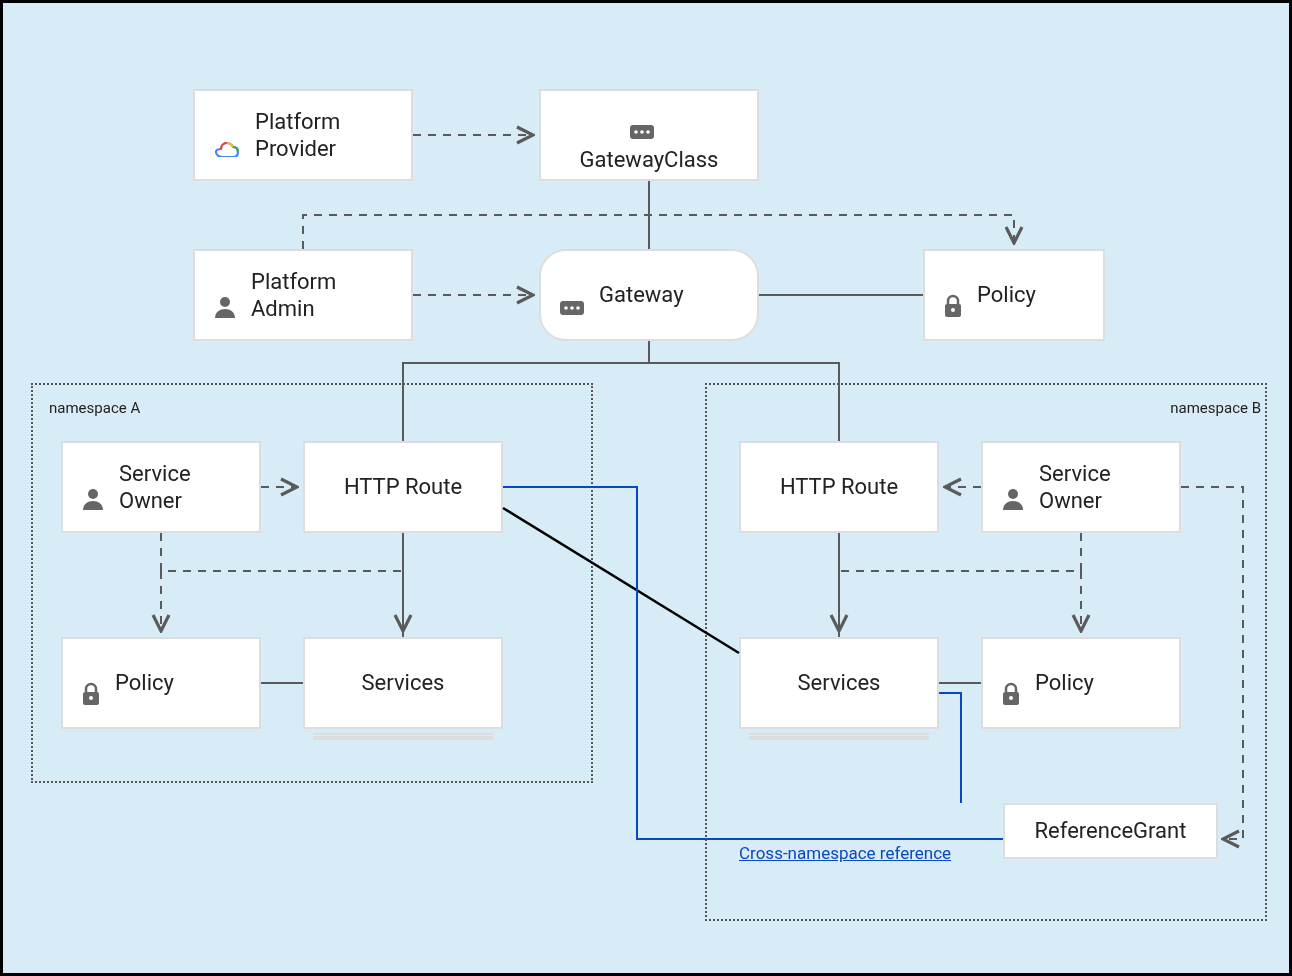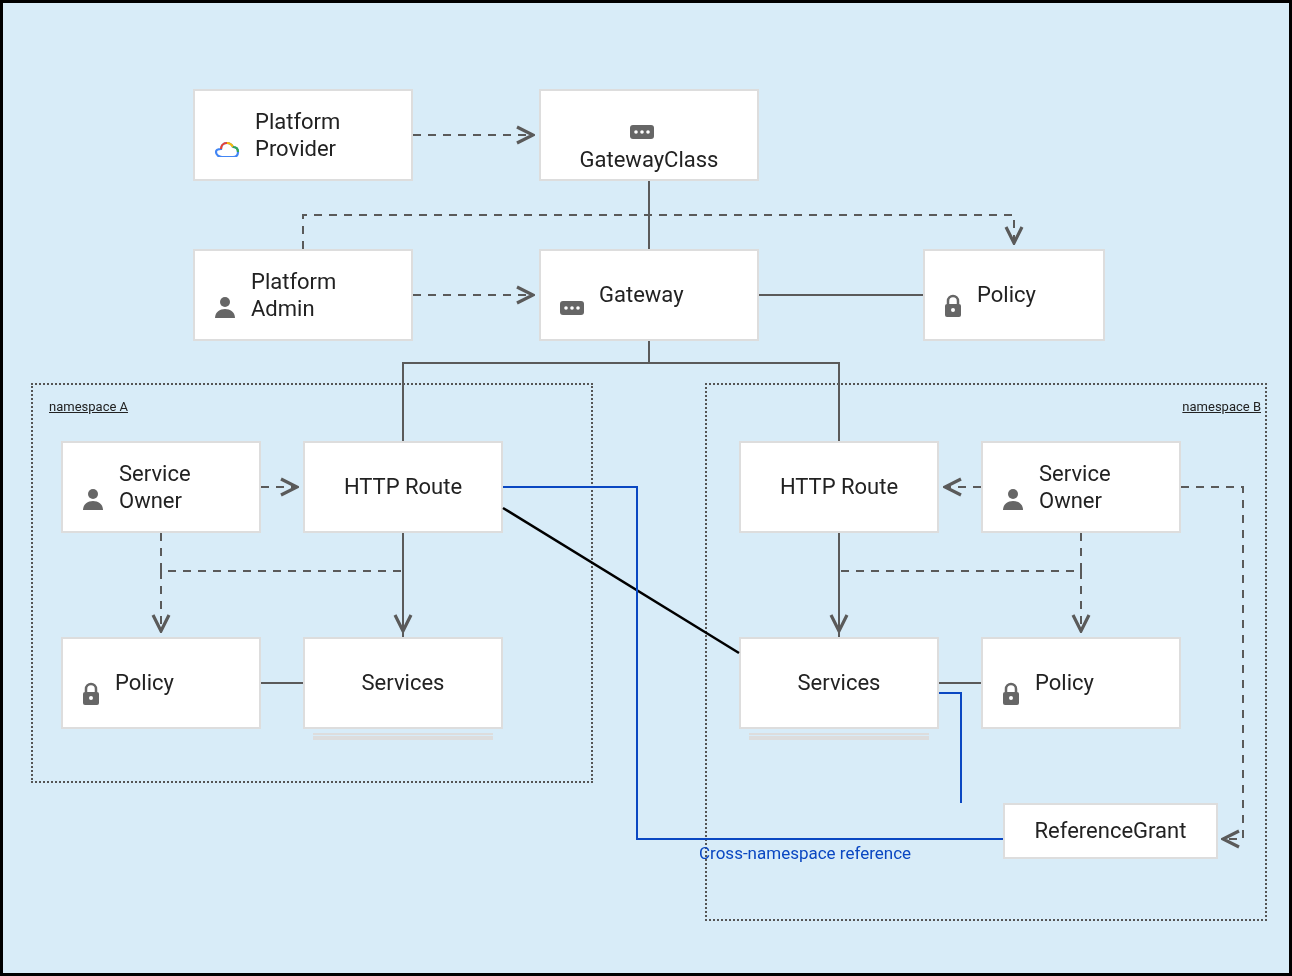--- a/index.html
+++ b/index.html
@@ -25,23 +25,22 @@
     line-height: 1.25;
   }
   .box .icon { margin-right: 14px; flex-shrink: 0; }
   .ns {
     position: absolute;
     border: 2px dotted #555;
     background: transparent;
   }
   .ns-label {
     position: absolute;
-    font-size: 13px;
+    font-size: 15px;
     color: #222;
-    text-decoration: underline;
   }
   .anno {
     position: absolute;
     font-size: 17px;
     color: #0a47c2;
   }
   svg.lines { position: absolute; inset: 0; width: 100%; height: 100%; pointer-events: none; }
 </style>
 </head>
 <body>
@@ -83,21 +82,21 @@
     <span class="icon">
       <svg width="24" height="24" viewBox="0 0 24 24">
           <circle cx="12" cy="8" r="5" fill="#666"></circle>
           <path d="M2 24c0-6 5-9 10-9s10 3 10 9z" fill="#666"></path>
         </svg>
     </span>
     <span>Platform
 Admin</span>
   </div>
 
-  <div class="box" style="left:536px; top:246px; width:220px; height:92px;">
+  <div class="box" style="left:536px; top:246px; width:220px; height:92px;border-radius:27px;">
     <span class="icon">
       <svg width="26" height="16" viewBox="0 0 26 16">
         <rect x="1" y="1" width="24" height="14" rx="3" fill="#666"></rect>
         <circle cx="7" cy="8" r="1.8" fill="#fff"></circle>
           <circle cx="13" cy="8" r="1.8" fill="#fff"></circle>
           <circle cx="19" cy="8" r="1.8" fill="#fff"></circle>
       </svg>
     </span>
     <span>Gateway</span>
   </div>
@@ -172,21 +171,21 @@
           <circle cx="10" cy="16" r="2" fill="#fff"></circle>
         </svg>
     </span>
     <span>Policy</span>
   </div>
 
   <div class="box" style="left:1000px; top:800px; width:215px; height:56px; justify-content:center;">
     <span>ReferenceGrant</span>
   </div>
 
-  <div class="anno" style="left:696px; top:840px;">Cross-namespace reference</div>
+  <div class="anno" style="left:736px; top:840px;text-decoration:underline;">Cross-namespace reference</div>
 
   <svg class="lines">
     <defs>
       <marker id="arrG" markerWidth="10" markerHeight="10" refX="8" refY="5" orient="auto">
         <path d="M1 1 L9 5 L1 9" fill="none" stroke="#5a5a5a" stroke-width="1.6"></path>
       </marker>
     </defs>
 
     <g stroke="#5a5a5a" stroke-width="2" stroke-dasharray="8 7" fill="none">
       <line x1="410" y1="132" x2="528" y2="132" marker-end="url(#arrG)"></line>

